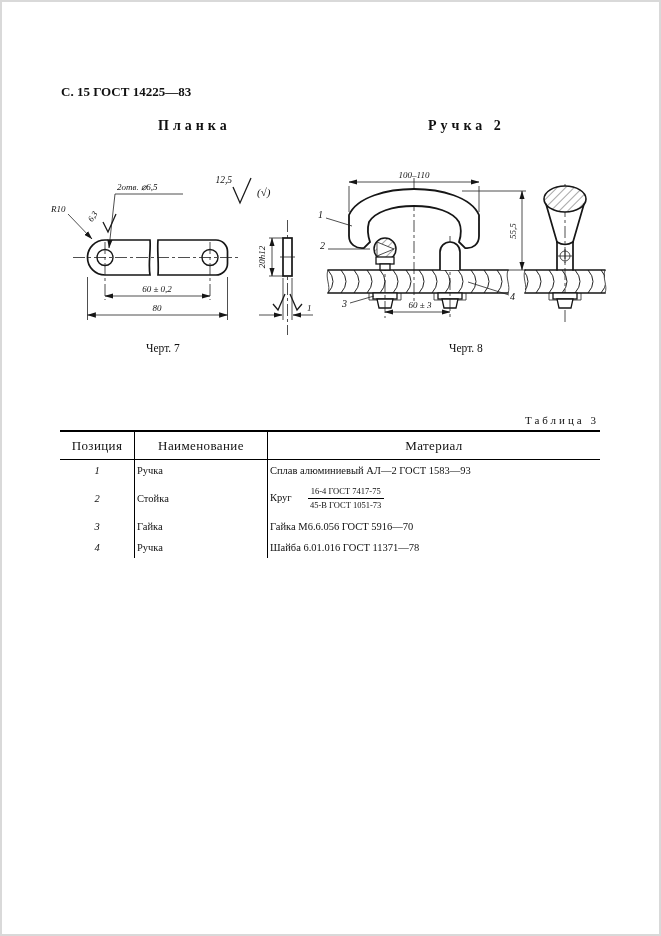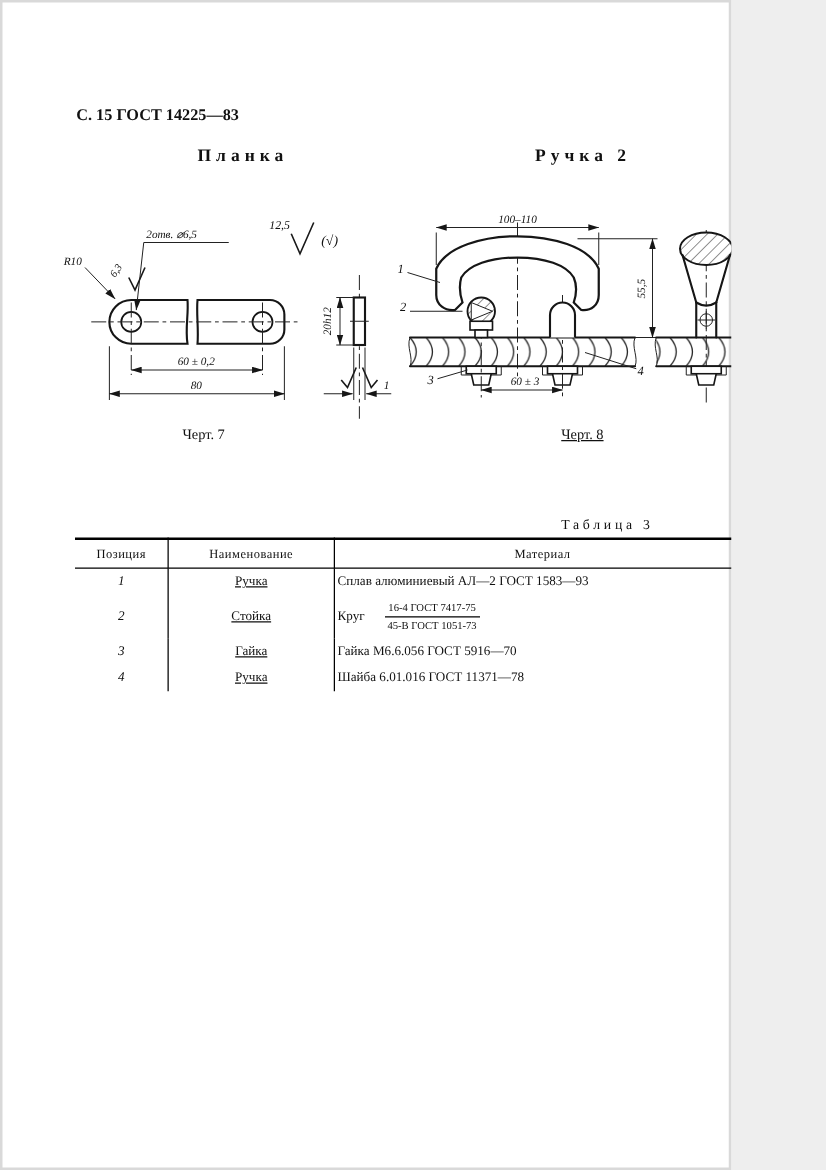--- a/index.html
+++ b/index.html
@@ -1,42 +1,42 @@
 <!DOCTYPE html>
 <html><head>
 <meta charset="utf-8">
 <style>
   html,body{margin:0;padding:0;background:#eee;}
   .page{
-    position:relative;width:585px;height:936px;background:#fff;
+    position:relative;width:661px;height:936px;background:#fff;
     font-family:"Liberation Serif", serif;color:#111;
     outline:2px solid #d9d9d9;outline-offset:-2px;overflow:hidden;
   }
   .abs{position:absolute;}
   .hdr{left:61px;top:84px;font-weight:bold;font-size:13px;}
   .figtitle{font-weight:bold;font-size:14px;letter-spacing:4px;white-space:nowrap;}
   .t1{left:158px;top:118px;}
   .t2{left:428px;top:118px;}
   .caption{font-size:11.5px;}
   .cap7{left:146px;top:342px;text-align:center;}
-  .cap8{left:449px;top:342px;text-decoration:underline;}
+  .cap8{left:449px;top:342px;}
   .tbl-label{right:62px;top:414px;font-size:11px;letter-spacing:3px;}
   table.gost{
     position:absolute;left:60px;top:430px;width:540px;
     border-collapse:collapse;border-top:2px solid #000;
   }
   table.gost th{
-    font-weight:normal;font-size:10px;letter-spacing:.4px;
+    font-weight:normal;font-size:13px;letter-spacing:.4px;
     border-bottom:1.6px solid #000;padding:6px 2px 5px 2px;text-align:center;
   }
   table.gost td{font-size:10.5px;padding:5px 2px;vertical-align:middle;}
   .c-pos{width:70px;border-right:1px solid #000;text-align:center;}
   td.c-pos{font-style:italic;}
   .c-name{width:128px;border-right:1px solid #000;}
-  td.c-name{text-align:center;text-decoration:underline;}
+  td.c-name{}
   td.c-mat{padding-left:28px;font-family:Liberation Serif, serif;}
   .frac{display:inline-block;text-align:center;vertical-align:middle;font-size:8.5px;line-height:1.3;margin-left:16px;}
   .frac .num{display:block;border-bottom:1px solid #000;padding:0 3px 1px 3px;}
   .frac .den{display:block;padding-top:1px;}
   .note{left:92px;top:574px;font-size:10.5px;white-space:nowrap;}
   .note .nl{letter-spacing:3px;}
   
   svg text{font-family:"Liberation Serif", serif;font-style:italic;fill:#111;}
   .s-main{stroke:#161616;stroke-width:1.7;fill:none;stroke-linecap:round;}
   .s-fill{stroke:#161616;stroke-width:1.7;fill:#fff;}

